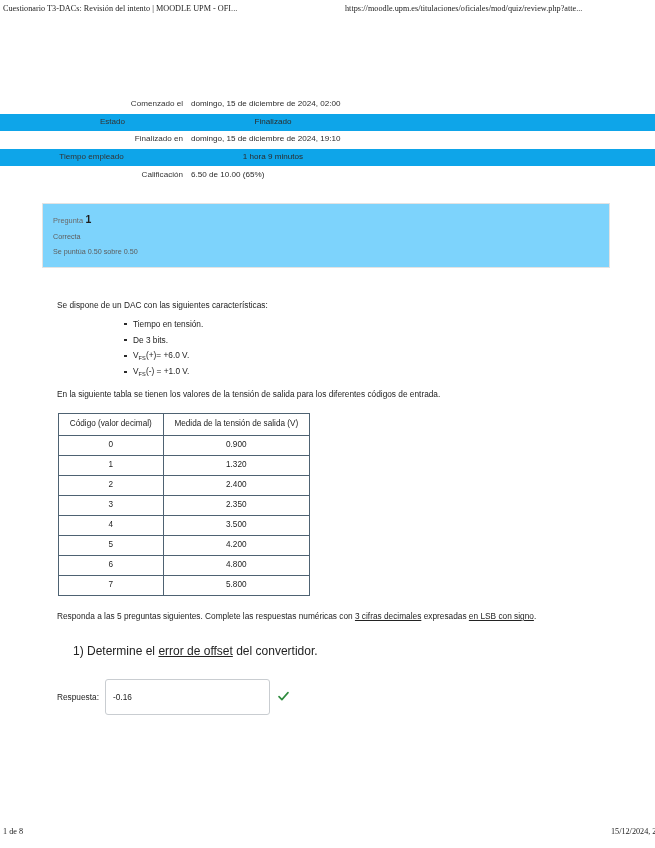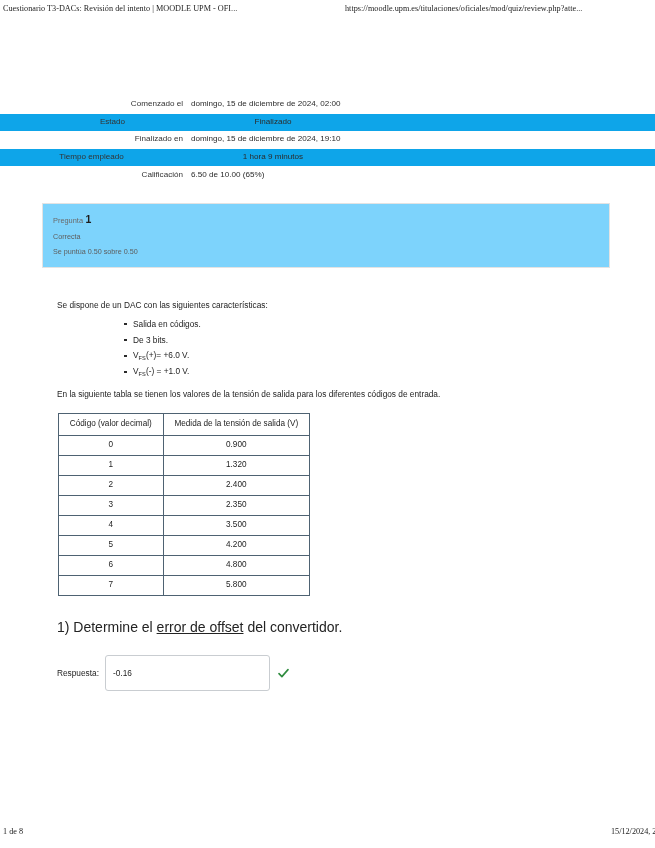--- a/index.html
+++ b/index.html
@@ -215,22 +215,22 @@
   
   .instructions {
     margin: 14px 0 0 0;
     font-size: 8.3px;
     line-height: 1.45;
   }
   .instructions u {
     text-decoration: underline;
   }
   .subq {
-    margin: 21px 0 0 0;
-    font-size: 14px;
+    margin: 21px 0 0 16px;
+    font-size: 12px;
     line-height: 1.45;
   }
   .subq u { text-decoration: underline; }
 
   
   .answer-row {
     margin: 18px 0 0 0;
     display: flex;
     align-items: center;
   }
@@ -314,21 +314,21 @@
     </div>
     <div class="q-state">Correcta</div>
     <div class="q-mark">Se puntúa 0.50 sobre 0.50</div>
   </div>
 
   <div class="qbody">
 
     <p class="intro">Se dispone de un DAC con las siguientes características:</p>
 
     <ul class="specs">
-      <li><span>Salida en códigos.</span></li>
+      <li><span>Tiempo en tensión.</span></li>
       <li><span>De 3 bits.</span></li>
       <li><span>V</span><sub>FS</sub><span>(+)= +6.0 V.</span></li>
       <li><span>V</span><sub>FS</sub><span>(-) = +1.0 V.</span></li>
     </ul>
 
     <p class="tbl-lead">En la siguiente tabla se tienen los valores de la tensión de salida para los diferentes códigos de entrada.</p>
 
     <table class="meas">
       <colgroup>
         <col class="c1">
@@ -369,20 +369,21 @@
           <td>6</td>
           <td>4.800</td>
         </tr>
         <tr>
           <td>7</td>
           <td>5.800</td>
         </tr>
       </tbody>
     </table>
 
+    <p class="instructions"><span>Responda a las 5 preguntas siguientes. Complete las respuestas numéricas con </span><u>3 cifras decimales</u><span> expresadas </span><u>en LSB con signo</u><span>.</span></p>
 
     <p class="subq"><span>1)  Determine el </span><u>error de offset</u><span> del convertidor.</span></p>
 
     <div class="answer-row">
       <span class="ans-label">Respuesta:</span>
       <input class="ans-input" type="text" readonly="" value="-0.16" style="">
       <span class="ans-check">
         <svg width="11" height="11" viewBox="0 0 11 11" aria-hidden="true">
           <path d="M1 5.6 L3.9 8.6 L10 1.6" fill="none" stroke="#2e8b3e" stroke-width="1.6" stroke-linecap="round" stroke-linejoin="round"></path>
         </svg>

